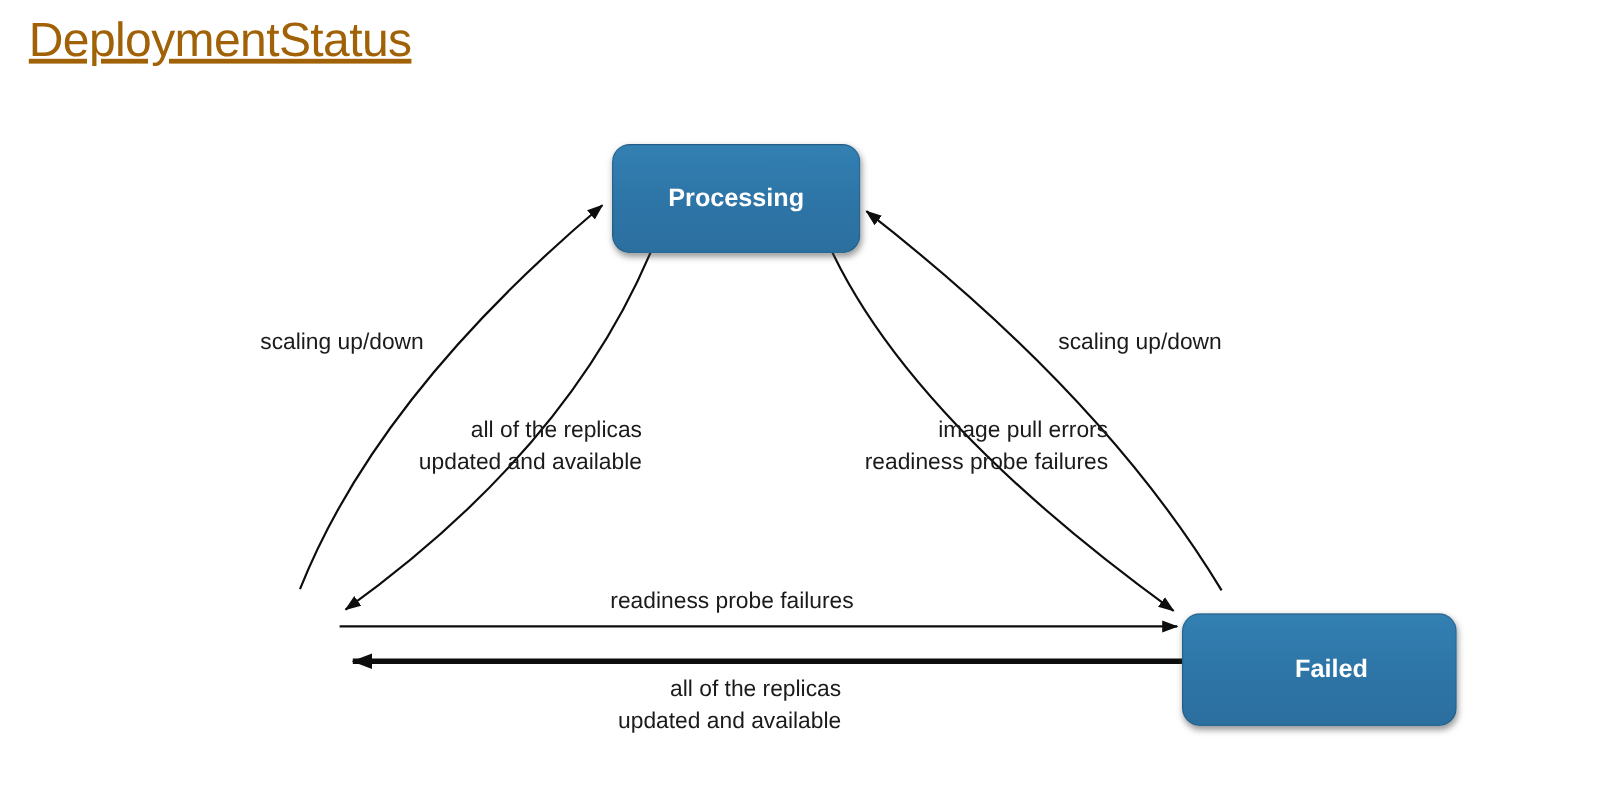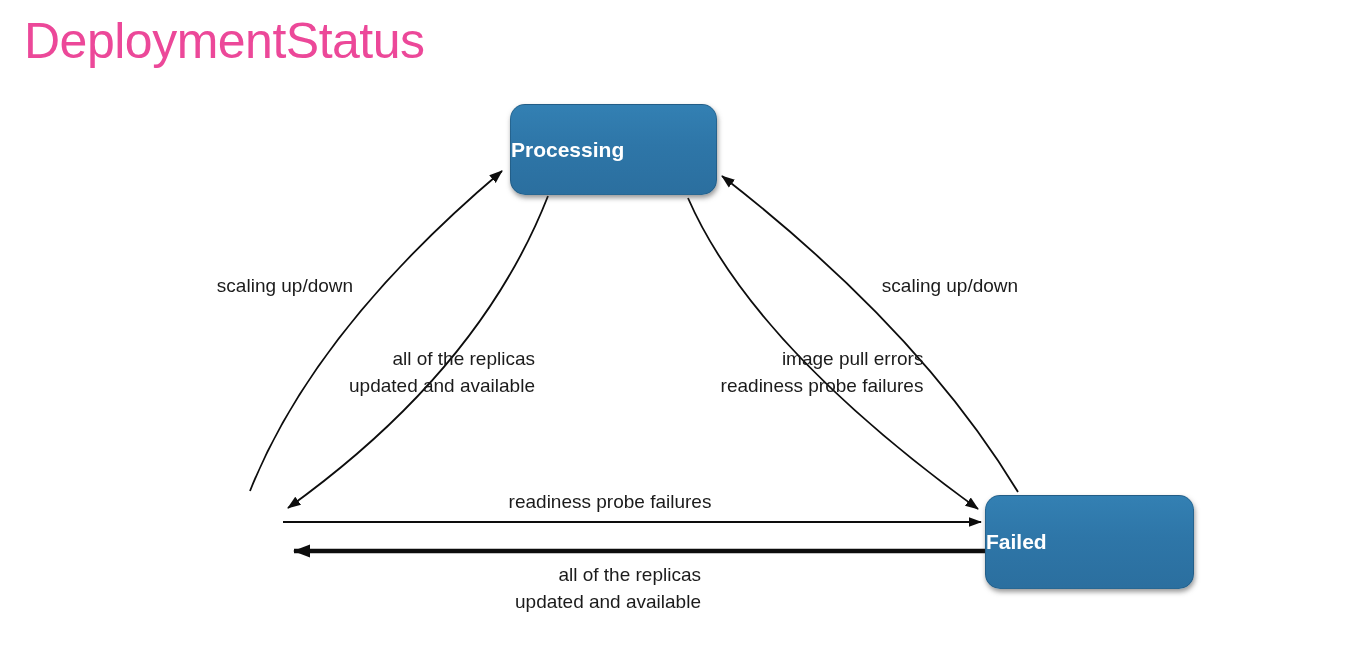--- a/index.html
+++ b/index.html
@@ -12,24 +12,25 @@
     width: 1350px;
     height: 670px;
     background: #ffffff;
     overflow: hidden;
   }
   #title {
     position: absolute;
     left: 24px;
     top: 12px;
     margin: 0;
-    font-size: 50px;
+    font-size: 40px;
     font-weight: 400;
     letter-spacing: -0.5px;
-    color: #ec4899;
+    color: #a16207;
+    text-decoration: underline;
   }
   #arrow-layer {
     position: absolute;
     left: 0; top: 0;
     width: 1350px;
     height: 670px;
   }
   .edge {
     fill: none;
     stroke: #0d0d0d;
@@ -38,28 +39,29 @@
   .edge.horiz { stroke-width: 2px; }
   .edge.thick { stroke-width: 4.5px; }
   .node {
     position: absolute;
     background: linear-gradient(180deg, #3380b3 0%, #2e76a8 45%, #2b6f9f 100%);
     border: 1px solid rgba(20,60,90,0.35);
     border-radius: 15px;
     box-shadow: 1px 3px 5px rgba(70,70,70,0.55);
     display: flex;
     align-items: center;
-    justify-content: flex-start;
+    justify-content: center;
     color: #ffffff;
     font-size: 21px;
     font-weight: 700;
+    margin-top: 16px;
   }
   #node-processing { left: 510px; top: 104px; width: 205px; height: 89px; }
   #node-complete   { left: 75px;  top: 493px; width: 205px; height: 94px; }
-  #node-failed     { left: 985px; top: 495px; width: 207px; height: 92px; }
+  #node-failed     { left: 985px; top: 495px; width: 207px; height: 92px; padding-left: 20px; }
   .elabel {
     position: absolute;
     transform: translateX(-50%);
     font-size: 19px;
     line-height: 27px;
     color: #1b1b1b;
     text-align: right;
     white-space: nowrap;
   }
   .elabel div { display: block; }

